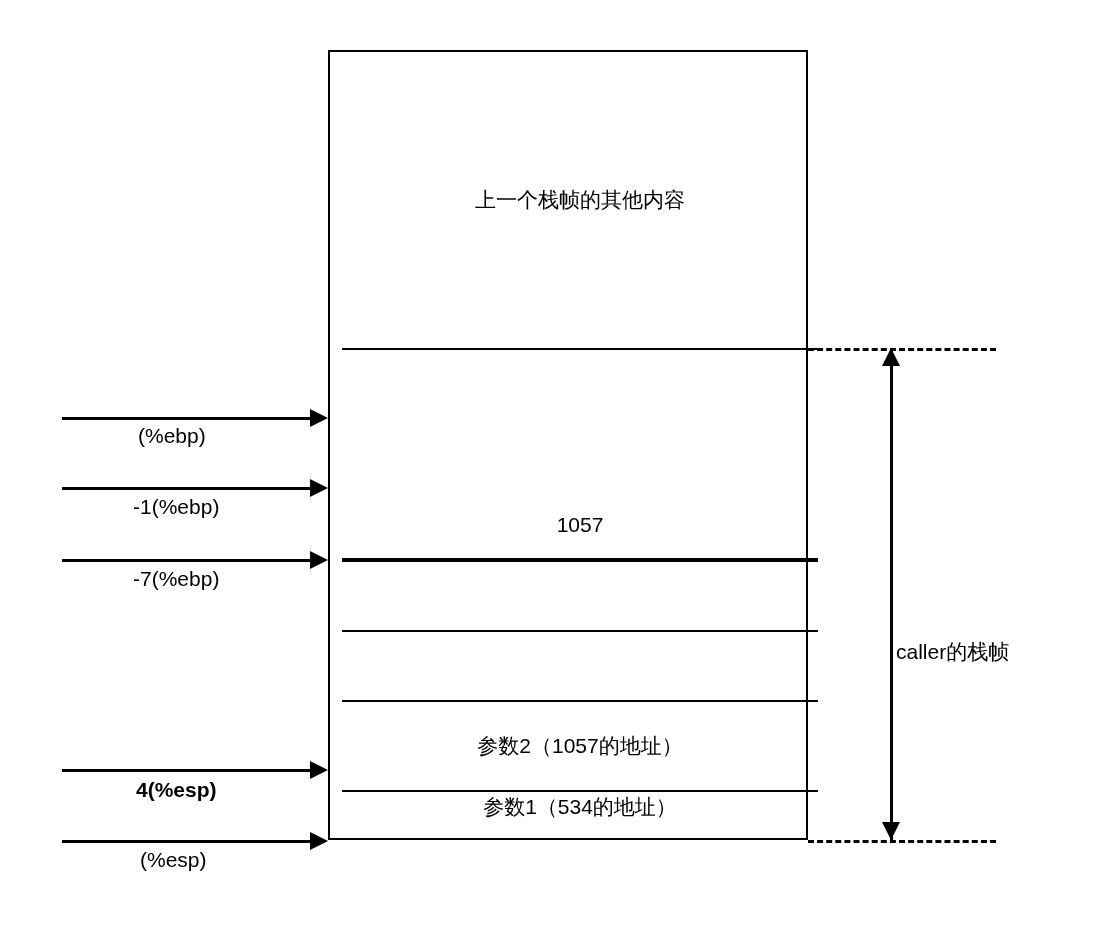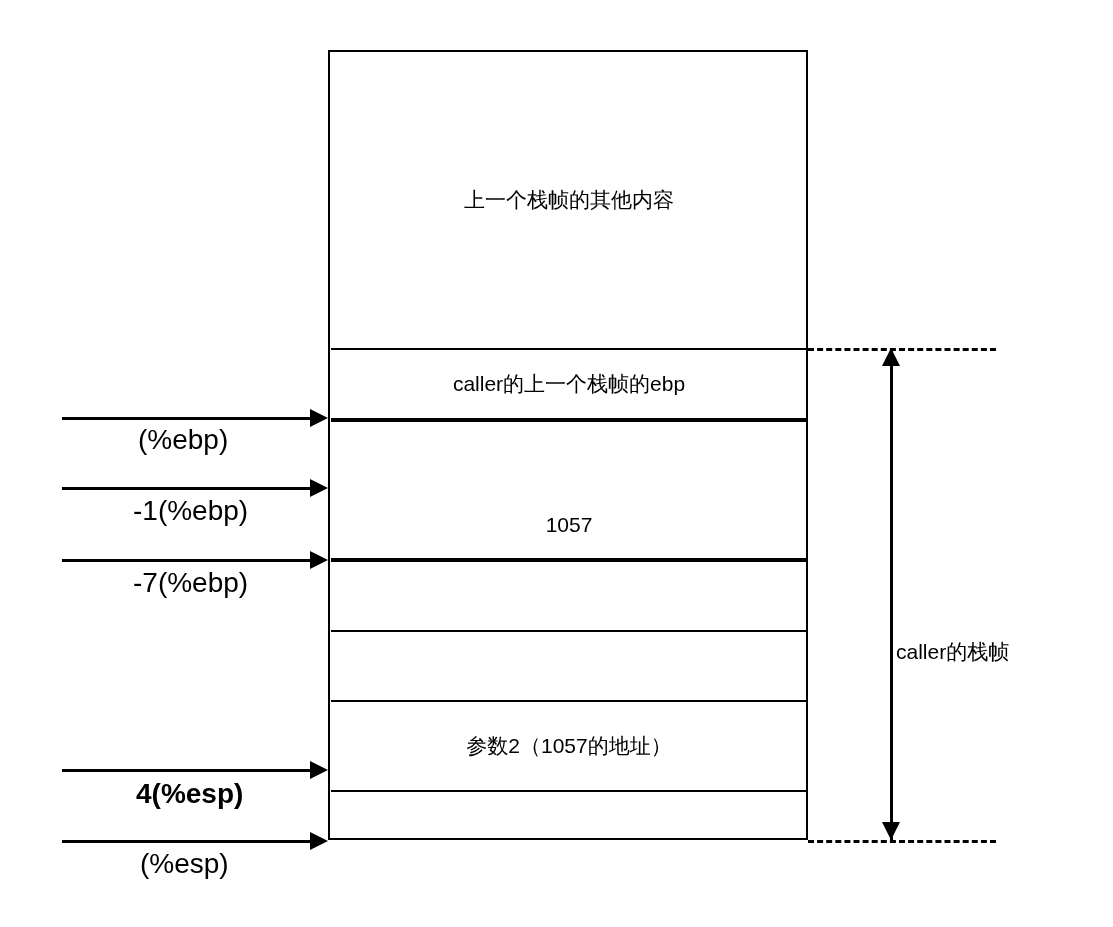--- a/index.html
+++ b/index.html
@@ -24,21 +24,21 @@
     position: absolute;
     left: 328px;
     top: 50px;
     width: 480px;
     height: 790px;
     box-sizing: border-box;
     border: 2px solid #000000;
   }
   .stack-row {
     position: absolute;
-    left: 1px;
+    left: 12px;
     width: 100%;
     box-sizing: border-box;
     display: flex;
     align-items: center;
     justify-content: center;
     font-size: 21px;
     line-height: 1.2;
     white-space: nowrap;
   }
   .stack-row .cell-text {
@@ -65,21 +65,21 @@
     position: absolute;
     top: -8px;
     width: 0;
     height: 0;
     border-top: 9px solid transparent;
     border-bottom: 9px solid transparent;
     border-left: 18px solid #000000;
   }
   .ptr-label {
     position: absolute;
-    font-size: 28px;
+    font-size: 21px;
     white-space: nowrap;
     text-align: center;
   }
 
   
   .dash-line {
     position: absolute;
     height: 0;
     border-top: 3px dashed #000000;
   }
@@ -112,34 +112,34 @@
 </style>
 </head>
 <body>
 
 <div id="canvas">
 
   <div class="stack-box">
     <div class="stack-row sep-thin" style="top: 0px; height: 298px;">
       <span class="cell-text">上一个栈帧的其他内容</span>
     </div>
-    <div class="stack-row sep-bold" style="top: 298px; height: 72px;">
-      <span class="cell-text">caller的上一个栈帧的ebp</span>
-    </div>
     <div class="stack-row sep-bold" style="top: 440px; height: 70px;">
       <span class="cell-text">1057</span>
     </div>
     <div class="stack-row sep-thin" style="top: 510px; height: 70px;">
       <span class="cell-text"></span>
     </div>
     <div class="stack-row sep-thin" style="top: 580px; height: 70px;">
       <span class="cell-text"></span>
     </div>
     <div class="stack-row sep-thin" style="top: 650px; height: 90px;">
       <span class="cell-text">参数2（1057的地址）</span>
+    </div>
+    <div class="stack-row sep-none" style="top: 720px; height: 70px;">
+      <span class="cell-text">参数1（534的地址）</span>
     </div>
   </div>
 
   <div class="ptr" style="left: 62px; top: 417px; width: 266px;">
     <div class="ptr-line" style="width: 250px;"></div>
     <div class="ptr-head" style="left: 248px;"></div>
   </div>
   <div class="ptr-label" style="left: 138px; top: 424px;">(%ebp)</div>
 
   <div class="ptr" style="left: 62px; top: 487px; width: 266px;">

